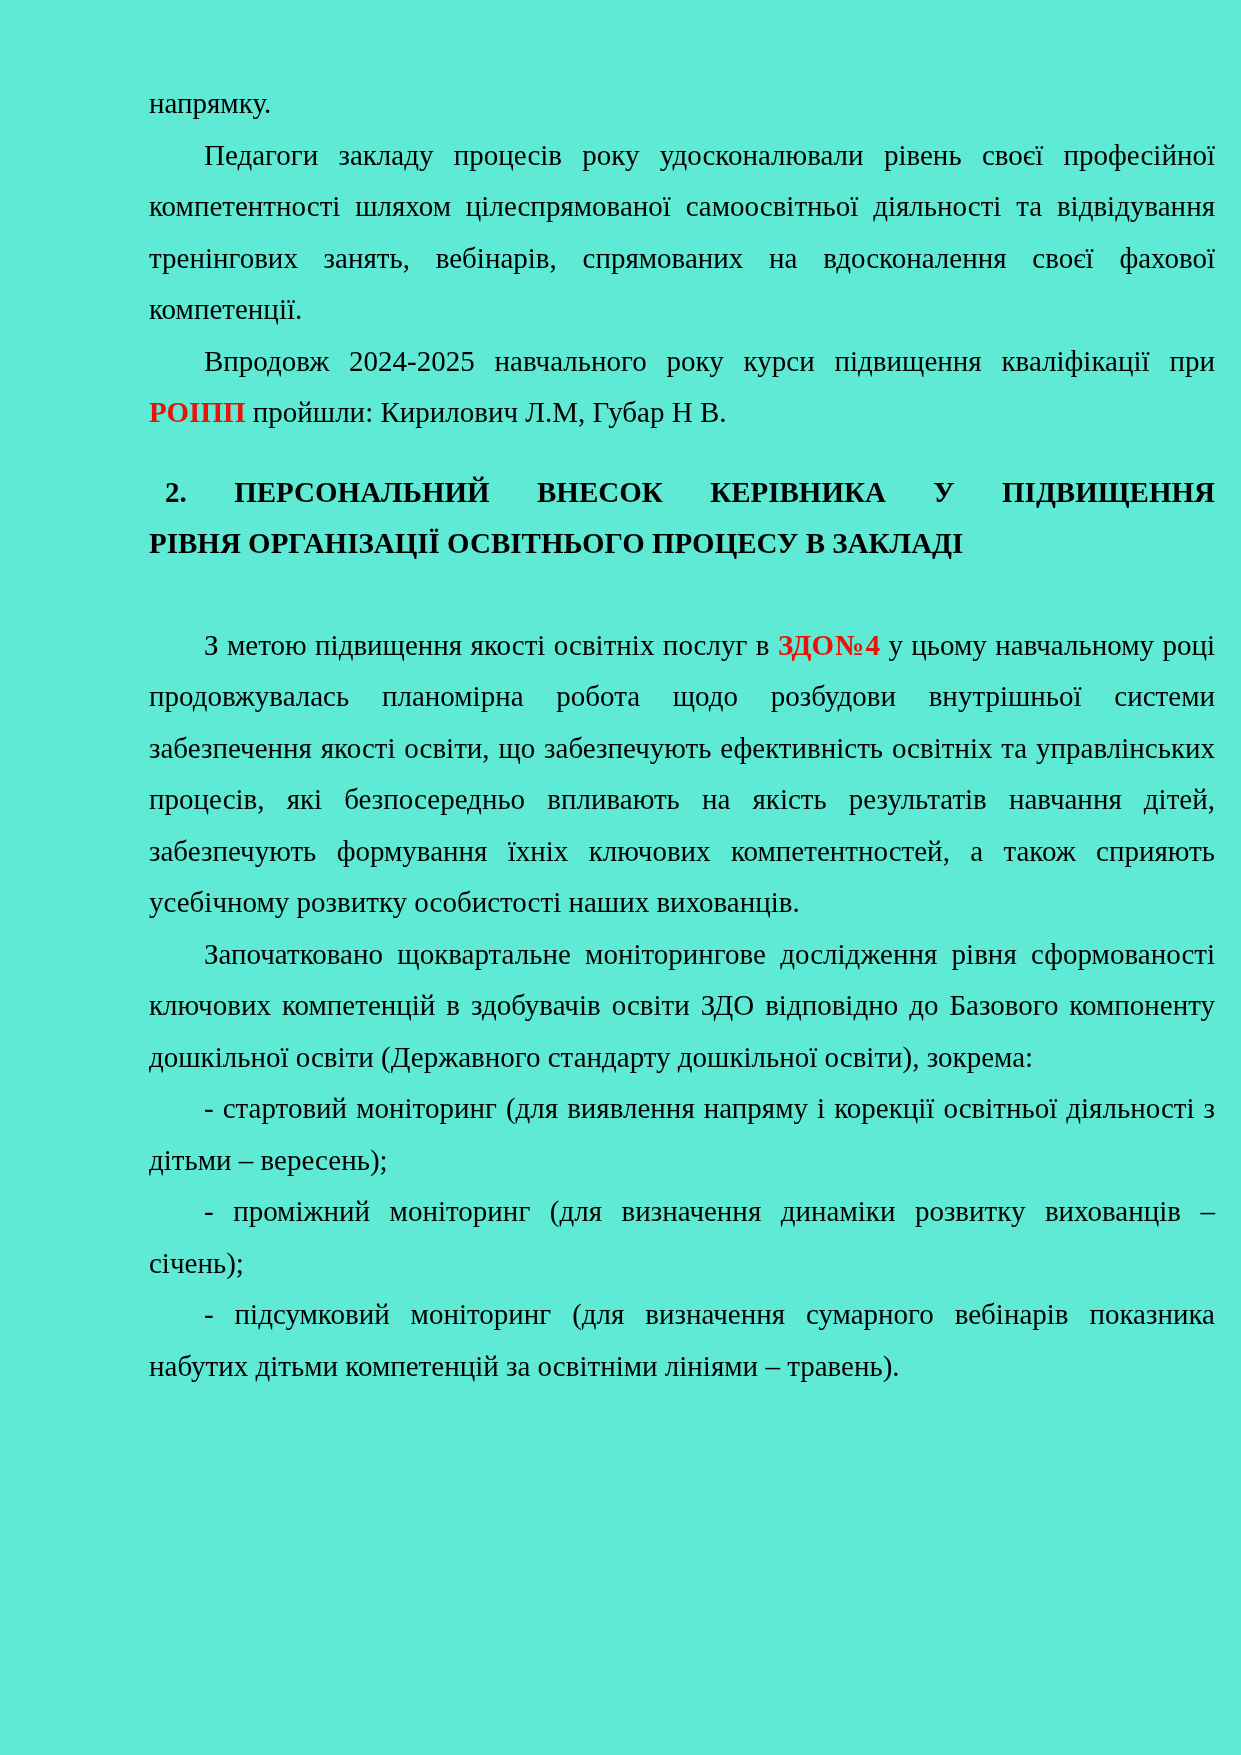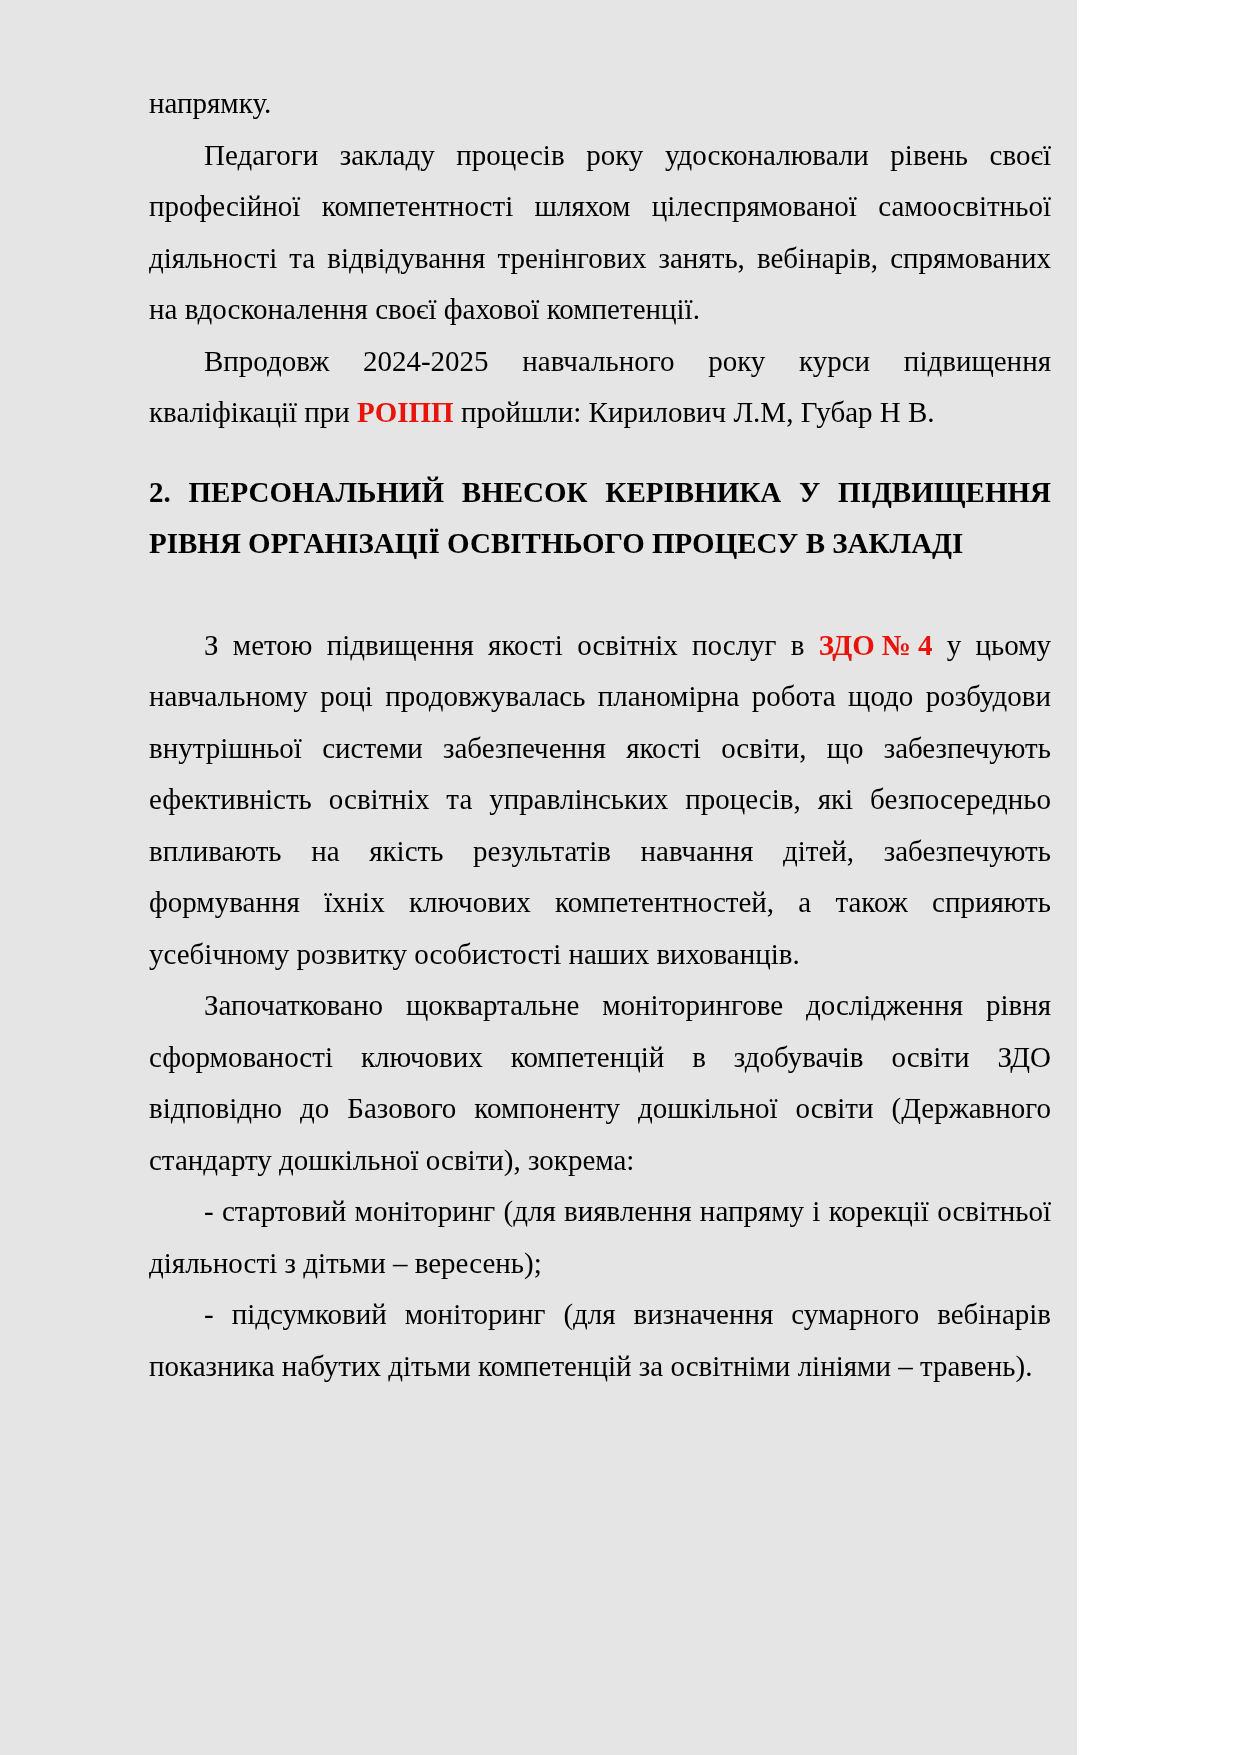--- a/index.html
+++ b/index.html
@@ -2,23 +2,23 @@
 <html lang="uk"><head>
 <meta charset="utf-8">
 <style>
   html, body {
     margin: 0;
     padding: 0;
     background: #ffffff;
   }
   .page {
     position: relative;
-    width: 1077px;
+    width: 1241px;
     height: 1755px;
-    background: #e5e5e5;
+    background: #5eead4;
     overflow: hidden;
   }
   .doc {
     box-sizing: border-box;
     width: 100%;
     height: 100%;
     padding: 78px 26px 0 149px;
     font-family: "Liberation Serif", "DejaVu Serif", serif;
     font-size: 29px;
     line-height: 51.5px;
@@ -35,20 +35,21 @@
     color: #e81309;
     font-weight: bold;
   }
   .heading {
     font-weight: bold;
     margin: 28px 0 50px 0;
   }
   .heading .h-line1 {
     text-align: justify;
     text-align-last: justify;
+    margin-left: 16px;
   }
   .heading .h-line2 {
     text-align: left;
   }
   .stretch-last {
     text-align-last: justify;
   }
 </style>
 </head>
 <body>
@@ -71,18 +72,19 @@
 
 
     <p class="indent">
       <span>З метою підвищення якості освітніх послуг в </span><span class="red">ЗДО№4</span><span> у цьому навчальному році продовжувалась планомірна робота щодо розбудови внутрішньої системи забезпечення якості освіти, що забезпечують ефективність освітніх та управлінських процесів, які безпосередньо впливають на якість результатів навчання дітей, забезпечують формування їхніх ключових компетентностей, а також сприяють усебічному розвитку особистості наших вихованців.</span>
     </p>
 
     <p class="indent">Започатковано щоквартальне моніторингове дослідження рівня сформованості ключових компетенцій в здобувачів освіти ЗДО відповідно до Базового компоненту дошкільної освіти (Державного стандарту дошкільної освіти), зокрема:</p>
 
     <p class="indent">- стартовий моніторинг (для виявлення напряму і корекції освітньої діяльності з дітьми – вересень);</p>
 
+    <p class="indent">- проміжний моніторинг (для визначення динаміки розвитку вихованців – січень);</p>
 
     <p class="indent">- підсумковий моніторинг (для визначення сумарного вебінарів показника набутих дітьми компетенцій за освітніми лініями – травень).</p>
 
 
   </div>
 </div>
 
 </body></html>

